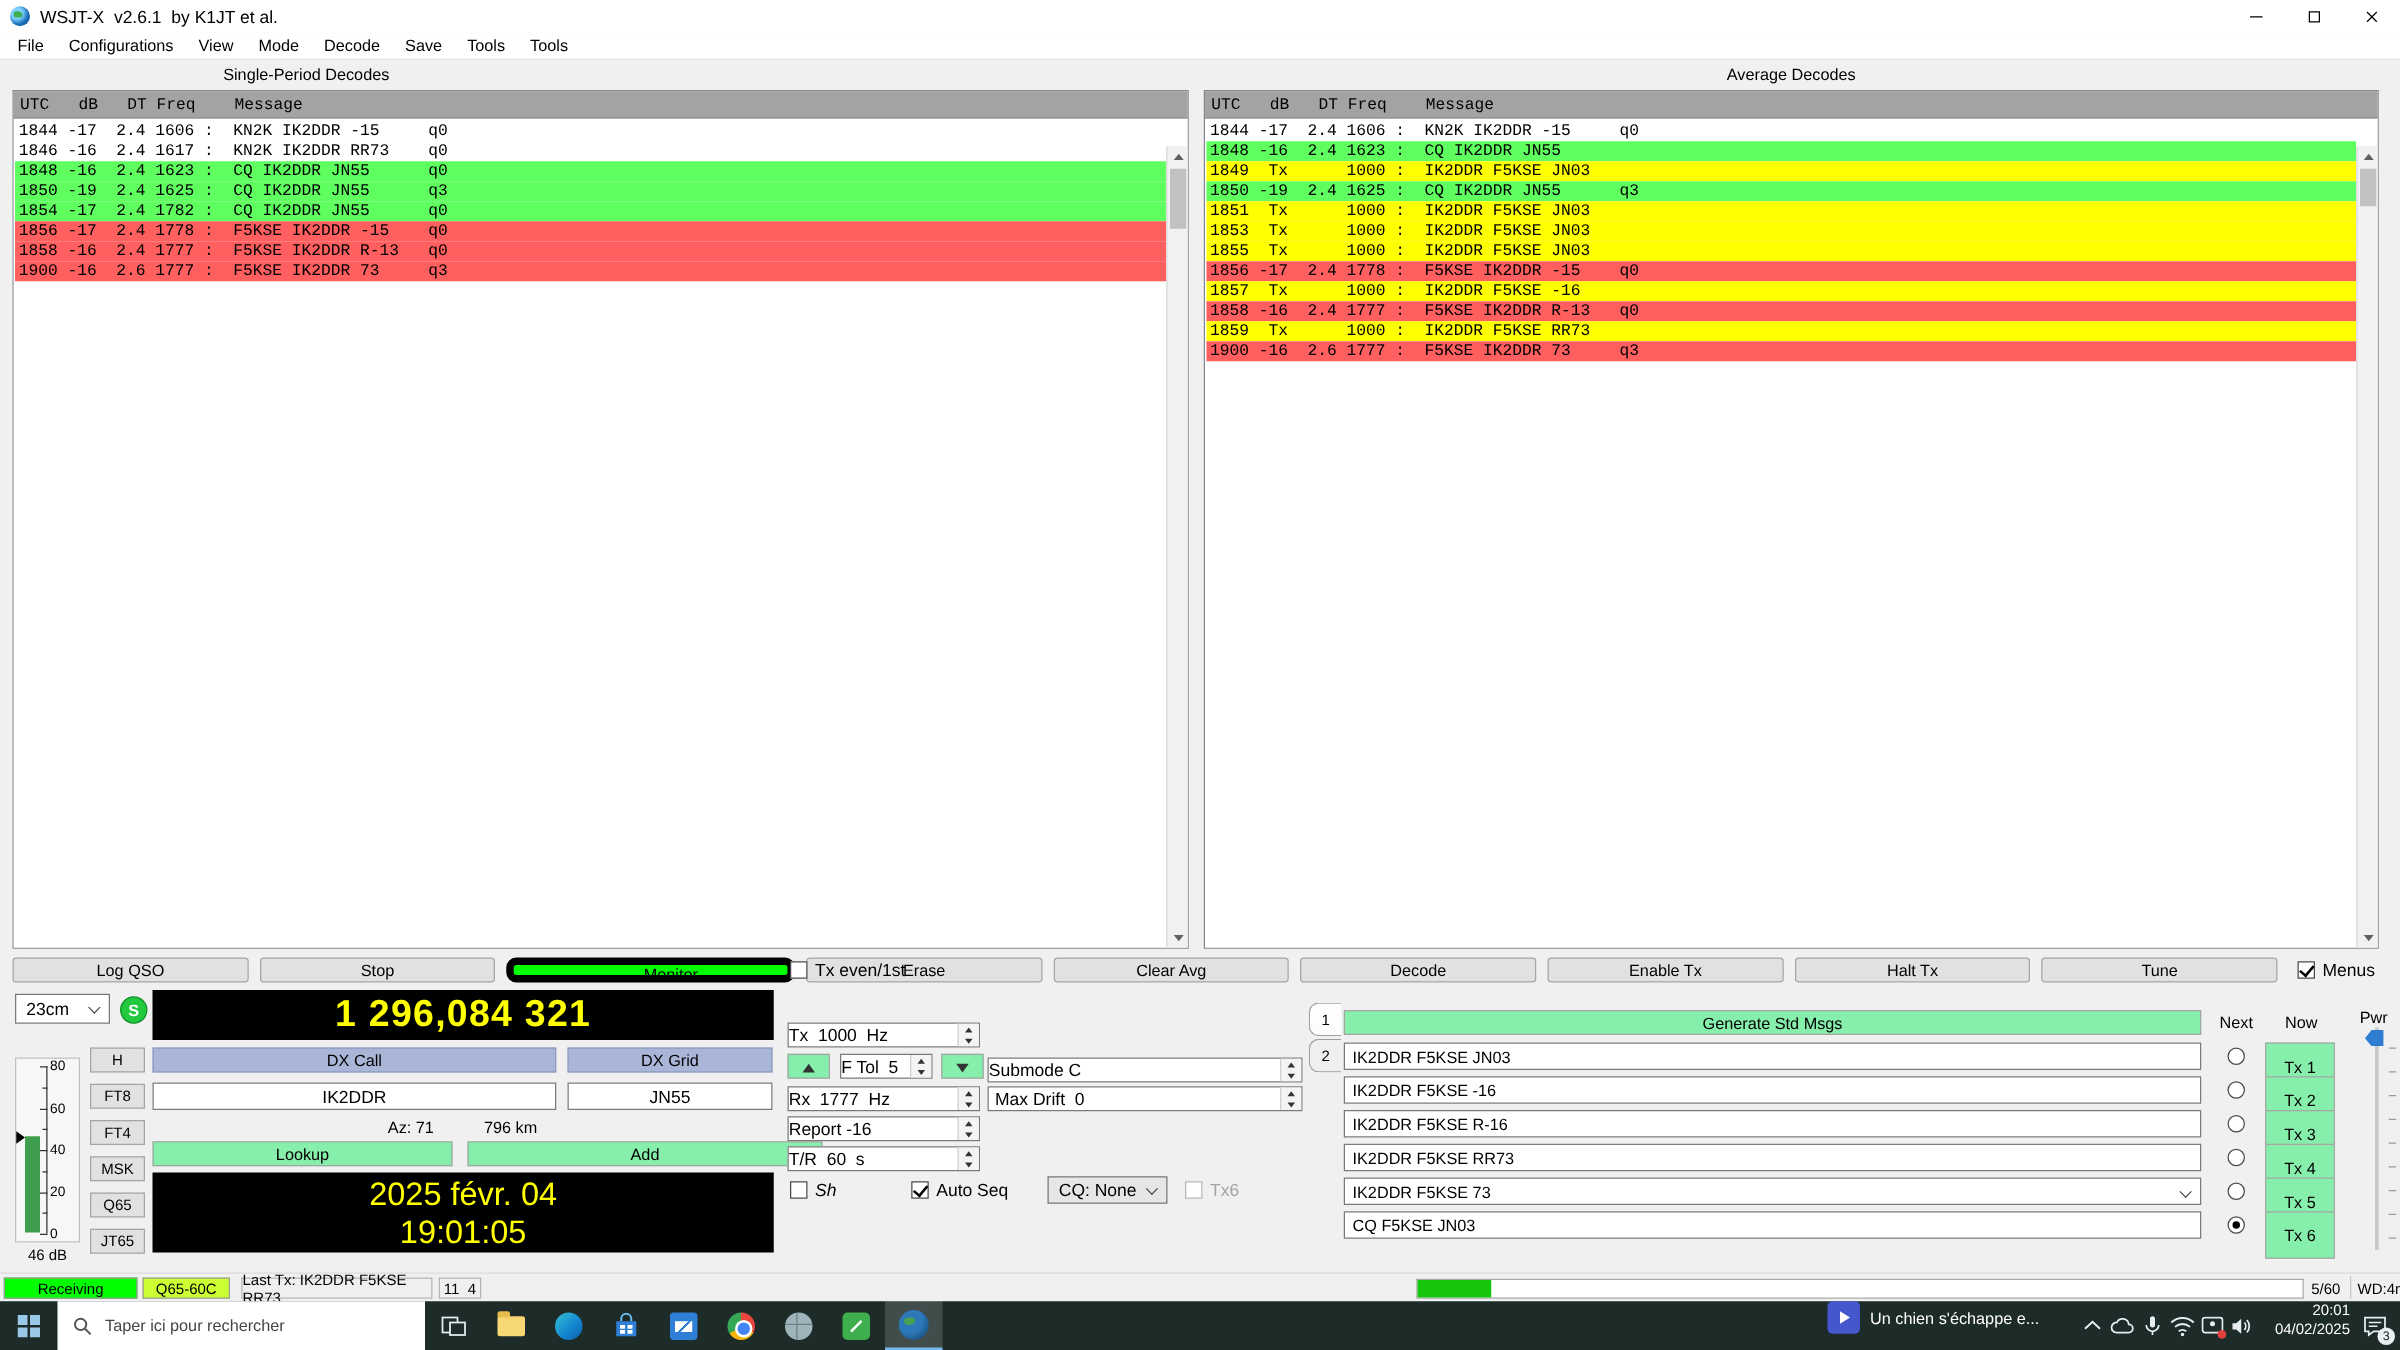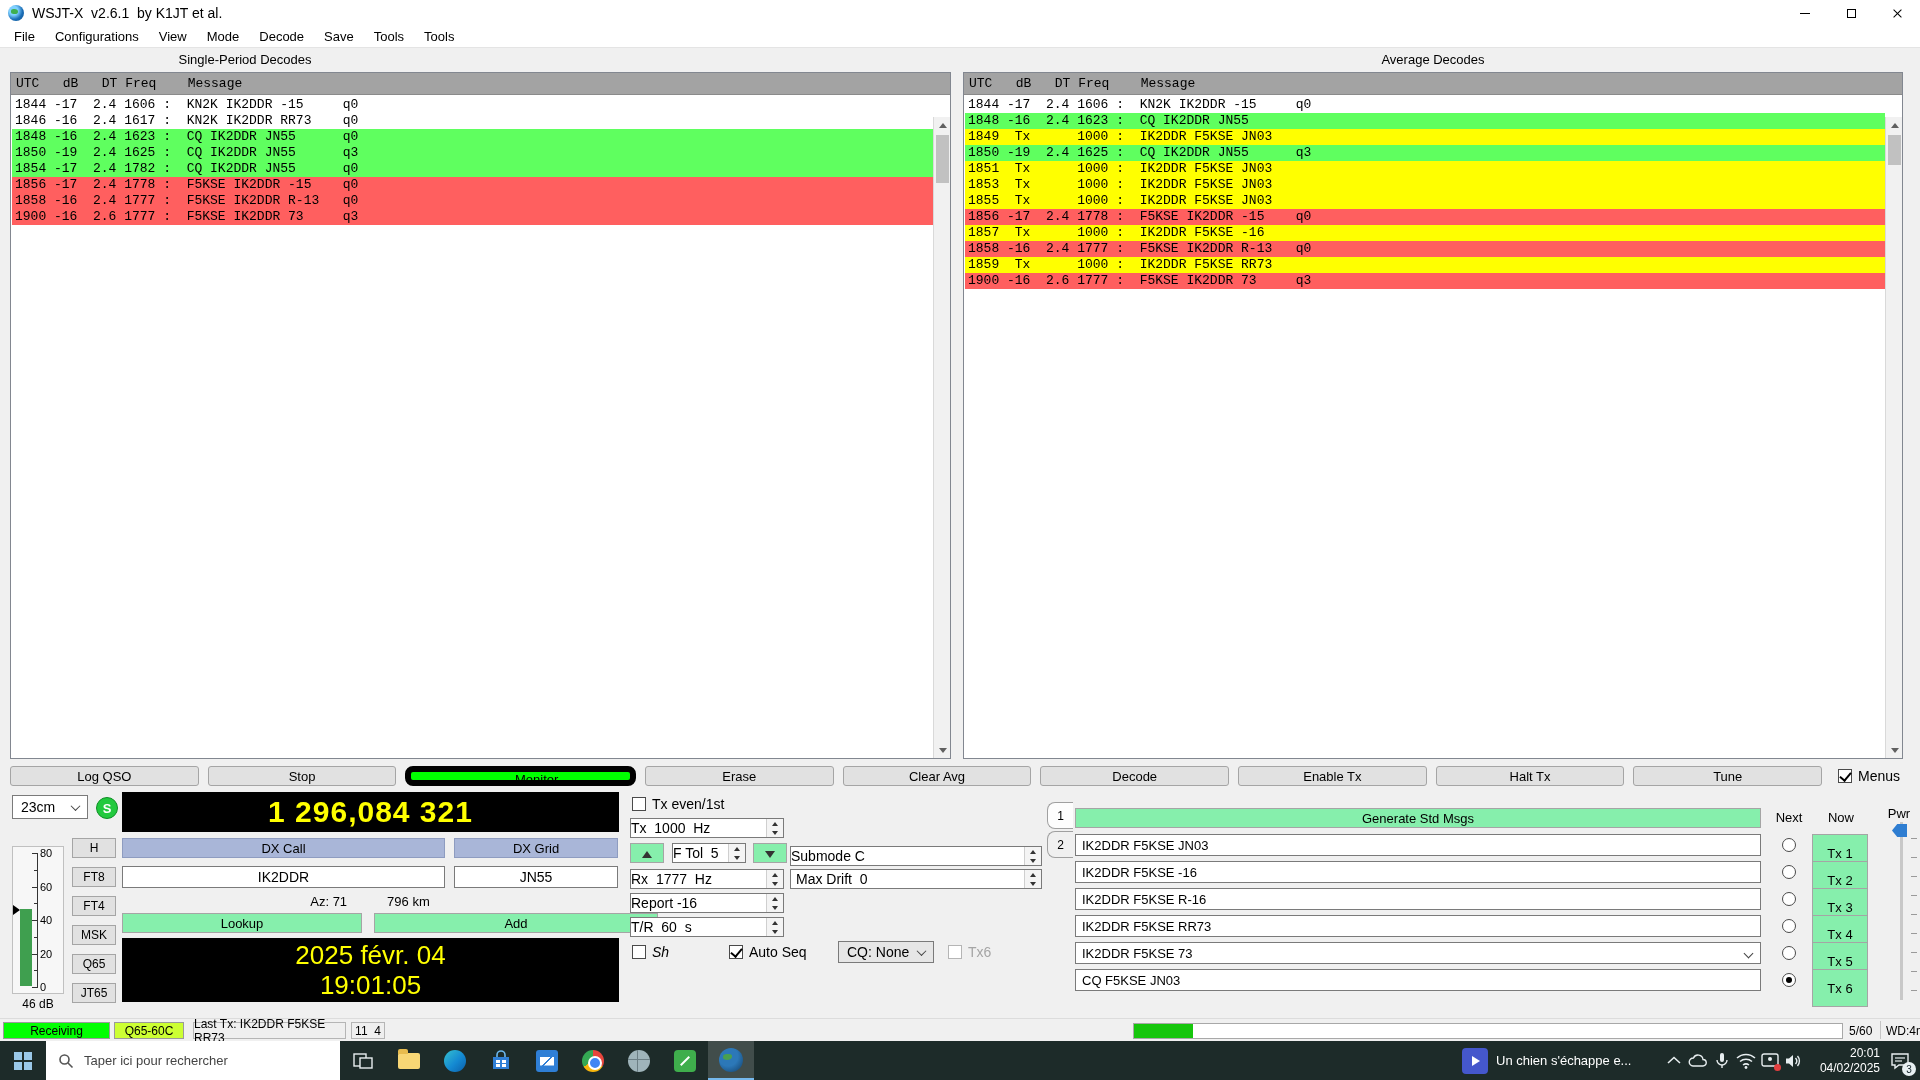--- a/index.html
+++ b/index.html
@@ -101,21 +101,21 @@
   .pfill { position:absolute; left:0; top:0; bottom:0; background:#16c60c; }
   .stext { position:absolute; top:5px; font-size:12px; color:#000; }
 
   
   .taskbar { left:0; top:1041px; width:1920px; height:39px; background:#1d2b29; display:flex; align-items:center; }
   .tbslot { width:46px; height:39px; display:flex; align-items:center; justify-content:center; flex:none; }
   .searchbox { width:294px; height:39px; background:#fff; display:flex; align-items:center; gap:10px; padding-left:12px; flex:none; }
   .searchbox span { font-size:13px; color:#444; }
   .appslot { width:46px; height:39px; display:flex; align-items:center; justify-content:center; flex:none; }
   .appslot.active { background:rgba(255,255,255,.16); border-bottom:2px solid #76b9ed; }
-  .trayarea { margin-left:auto; display:flex; align-items:center; height:39px; }
+  .trayarea { margin-left:auto; display:flex; align-items:flex-start; height:39px; }
   .media { display:flex; align-items:center; gap:8px; width:200px; }
   .playbox { width:26px; height:26px; border-radius:4px; background:#4557cc; display:flex; align-items:center; justify-content:center; flex:none; }
   .playtri { width:0; height:0; border-top:5px solid transparent; border-bottom:5px solid transparent; border-left:8px solid #fff; margin-left:2px; }
   .mediatitle { color:#fff; font-size:13px; white-space:nowrap; }
   .trayico { width:24px; height:39px; display:flex; align-items:center; justify-content:center; flex:none; }
   .clocktb { width:74px; text-align:right; color:#fff; font-size:12px; line-height:15px; flex:none; }
   .notif { position:relative; width:40px; height:39px; display:flex; align-items:center; justify-content:center; flex:none; }
   .badge { position:absolute; right:4px; bottom:4px; width:14px; height:14px; border-radius:50%; background:#e8f0f2; color:#15252b; font-size:10px; display:flex; align-items:center; justify-content:center; }
 
   .folder-ico { width:22px; height:16px; background:#f8d775; border-radius:2px; position:relative; }
@@ -295,21 +295,21 @@
       <span>796 km</span>
     </div>
     <button class="abs gbtn" style="left:122px;top:913px;width:240px;height:20px;">Lookup</button>
     <button class="abs gbtn" style="left:374px;top:913px;width:284px;height:20px;">Add</button>
 
     <div class="abs clockbox">
       <div class="l">2025 févr. 04</div>
       <div class="l">19:01:05</div>
     </div>
 
-    <div class="abs cbrow" style="left:632px;top:796px;">
+    <div class="abs cbrow" style="left:632px;top:768px;">
       <span class="cb"></span>
       <span>Tx even/1st</span>
     </div>
 
     <div class="abs spin" style="left:630px;top:818px;width:154px;height:20px;">
       <span class="spin-val">Tx  1000  Hz</span>
       <span class="arrows">
           <i>
             <span class="mini up"></span>
           </i>

